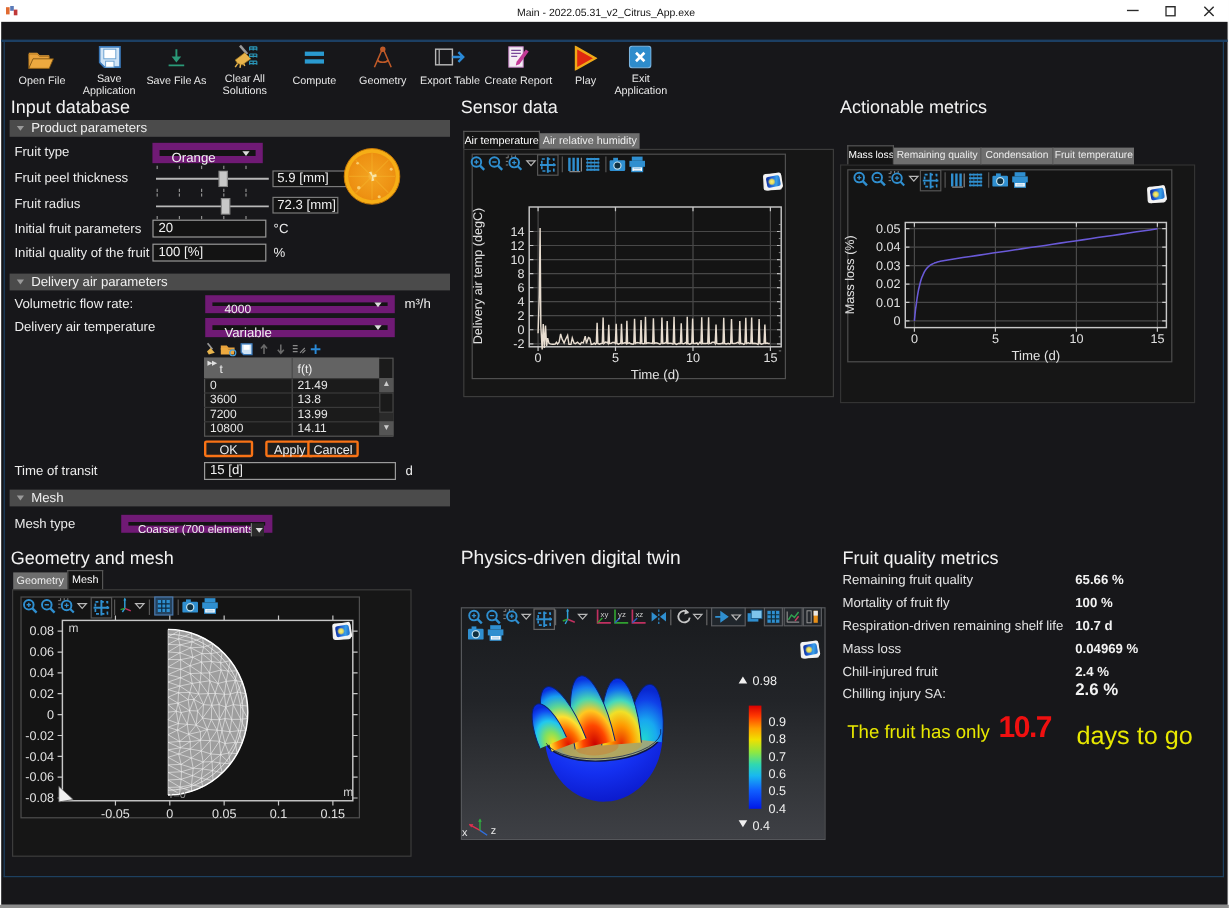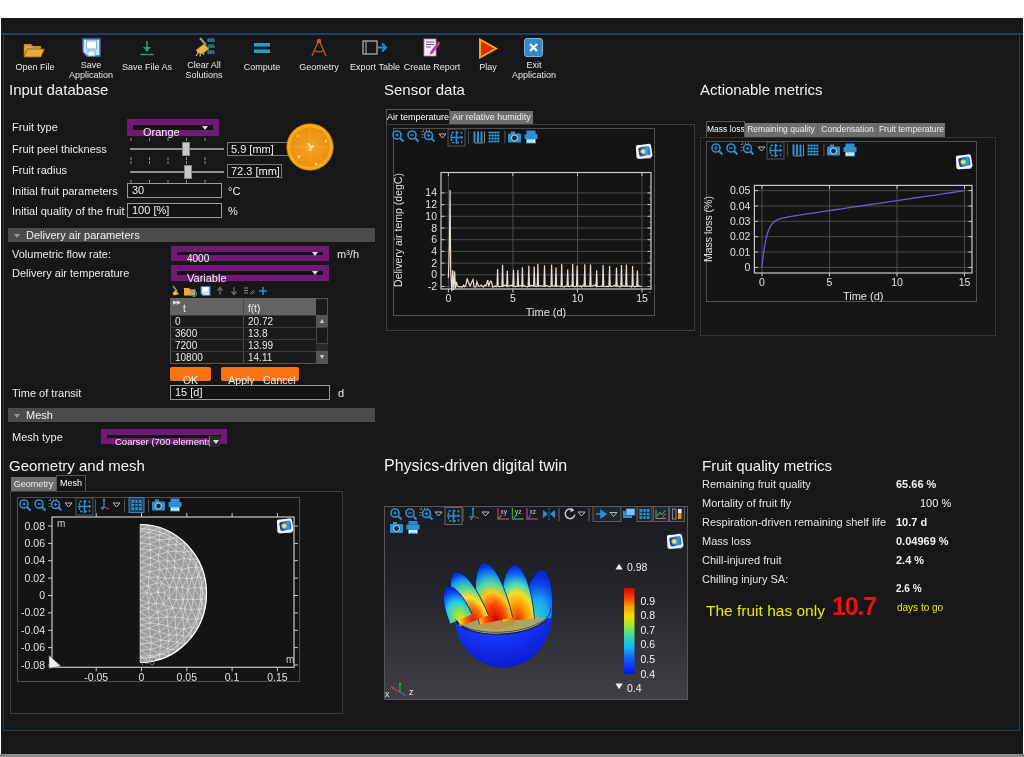--- a/index.html
+++ b/index.html
@@ -5,21 +5,21 @@
 #app{position:absolute;left:0;top:0;width:1024px;height:757px}
 .abs{position:absolute}
 .hdr{position:absolute;font-size:15px;font-weight:normal;color:#f2f2f2;white-space:nowrap}
 .secbar{position:absolute;left:8px;width:367px;height:14px;background:#4b4b4b;color:#f0f0f0;font-size:11px;line-height:14px;white-space:nowrap}
 .secbar .tri{display:inline-block;margin:0 6px 1px 6px;width:0;height:0;border-left:3.5px solid transparent;border-right:3.5px solid transparent;border-top:4px solid #999;vertical-align:middle}
 .lbl{position:absolute;font-size:11px;color:#ececec;white-space:nowrap}
 .inp{position:absolute;background:#131313;border:1px solid #9a9a9a;color:#f0f0f0;font-size:11px;padding-left:4px;white-space:nowrap}
 .combo{position:absolute;background:#131313;border:6px solid #701a75;color:#f0f0f0;font-size:11px;white-space:nowrap}
 .combo .ca{position:absolute;right:5px;top:50%;margin-top:-2px;width:0;height:0;border-left:3.5px solid transparent;border-right:3.5px solid transparent;border-top:4px solid #dcdcdc}
 .vbox{position:absolute;background:#131313;border:1px solid #7a7a7a;color:#f0f0f0;font-size:11px;white-space:nowrap}
-.btn{position:absolute;background:#1e1e1e;border:7px solid #f97316;border-radius:2px;color:#f0f0f0;font-size:11px;text-align:center}
+.btn{position:absolute;background:#1e1e1e;border:2px solid #f97316;border-radius:2px;color:#f0f0f0;font-size:11px;text-align:center}
 .tab{position:absolute;font-size:9px;overflow:hidden;text-align:center;white-space:nowrap}
 .tabon{background:#141414;border:1px solid #555;border-bottom:none;color:#fff;z-index:3}
 .taboff{background:#6e6e6e;color:#ededed;z-index:2}
 .panel{position:absolute;border:1px solid #3c3c3c;background:#161616}
 .gwidget{position:absolute;border:1px solid #4f4f4f;background:#141414}
 .tlab{position:absolute;width:120px;text-align:center}
 svg{display:block}
 svg text{font-family:"Liberation Sans",sans-serif}
 </style></head><body>
 <div id="app">
@@ -34,20 +34,37 @@
 <radialGradient id="lgyel" cx="50%" cy="50%" r="50%">
 <stop offset="0" stop-color="#f8f080"></stop>
           <stop offset="0.55" stop-color="#f0e050" stop-opacity="0.95"></stop>
           <stop offset="1" stop-color="#f0e050" stop-opacity="0"></stop>
         </radialGradient>
 </defs>
     </svg>
 
 <div class="abs" style="left:1px;top:18px;width:1022px;height:736px;background:#17171a"></div>
 
+<div class="abs" style="left:0;top:0;width:1024px;height:18px;background:#fff">
+ <svg class="abs" style="left:5px;top:5px" width="10" height="8">
+        <rect x="0" y="1" width="3" height="6" fill="#e06a30"></rect>
+        <rect x="3.5" y="0" width="3" height="4" fill="#5a7ab8"></rect>
+        <rect x="6.5" y="3" width="3" height="5" fill="#c03838"></rect>
+      </svg>
+ <div class="abs" style="width:100%;text-align:center;top:4.5px;font-size:8.7px;color:#111;transform:translateX(-7px)">Main - 2022.05.31_v2_Citrus_App.exe</div>
+ <svg class="abs" style="left:939px;top:8px" width="10" height="2">
+        <rect width="10" height="1.3" fill="#2b2b2b"></rect>
+      </svg>
+ <svg class="abs" style="left:971px;top:4.5px" width="9" height="9">
+        <rect x="0.6" y="0.6" width="7.6" height="7.6" fill="none" stroke="#2b2b2b" stroke-width="1.2"></rect>
+      </svg>
+ <svg class="abs" style="left:1003px;top:4.5px" width="9" height="9">
+        <path d="M0.6 0.6L8.4 8.4M8.4 0.6L0.6 8.4" stroke="#2b2b2b" stroke-width="1.2"></path>
+      </svg>
+</div>
 
 
 <div class="abs" style="left:1px;top:33px;width:1022px;height:1.5px;background:#1c3f63"></div>
 
 <div class="abs" style="left:3px;top:35px;width:1017px;height:696px;border:1px solid #1d4060;border-top:none"></div>
 
 <div class="abs" style="left:0;top:754px;width:1024px;height:3px;background:#8c8c8c"></div>
 <svg class="abs" style="left:23px;top:41px" width="24" height="17">
 <path d="M1 3 h7 l2 2 h8 v3 h-17 z" fill="#e8a23c"></path>
 <path d="M1 16 L1 4 h7 l2 2 h8 l-0.5 10 z" fill="#e8a23c" stroke="#a06a18" stroke-width="0.6"></path>
@@ -107,20 +124,21 @@
 <svg class="abs" style="left:478px;top:38px" width="20" height="21">
 <path d="M2 1.5 L18 10.5 L2 19.5 z" fill="#e02810" stroke="#f0a818" stroke-width="2"></path>
     </svg>
 <div class="abs tlab" style="left:428px;top:62px;font-size:9px;color:#e8e8e8">Play</div>
 <svg class="abs" style="left:524px;top:38px" width="19" height="19">
 <rect x="0.5" y="0.5" width="18" height="18" rx="2.5" fill="#2e8ccc" stroke="#7ab4e0" stroke-width="1"></rect>
 <path d="M6 6 L13 13 M13 6 L6 13" stroke="#fff" stroke-width="2.2"></path>
     </svg>
 <div class="abs tlab" style="left:474px;top:60px;font-size:9px;color:#e8e8e8">Exit<br>Application</div>
 <div class="hdr" style="left:9px;top:81px">Input database</div>
+<div class="secbar" style="top:100px"><span class="tri"></span>Product parameters</div>
 <div class="lbl" style="left:12px;top:121px">Fruit type</div>
 <div class="combo" style="left:127px;top:119px;width:92px;height:17px;line-height:15px"><span style="padding-left:10px">Orange</span><span class="ca"></span></div>
 <div class="lbl" style="left:12px;top:143px">Fruit peel thickness</div>
 <svg class="abs" style="left:0px;top:138px" width="340" height="3">
       <path d="M131 0 V3" stroke="#8f8f8f" stroke-width="1"></path>
       <path d="M149.5 0 V3" stroke="#8f8f8f" stroke-width="1"></path>
       <path d="M168 0 V3" stroke="#8f8f8f" stroke-width="1"></path>
       <path d="M186.5 0 V3" stroke="#8f8f8f" stroke-width="1"></path>
       <path d="M205 0 V3" stroke="#8f8f8f" stroke-width="1"></path>
     </svg>
@@ -172,21 +190,21 @@
       </g>
 <g fill="#fbd880" opacity="0.85">
 <circle cx="13" cy="33.5" r="1.5"></circle>
         <circle cx="30" cy="41" r="1.3"></circle>
         <circle cx="40" cy="18" r="1.2"></circle>
         <circle cx="12" cy="13" r="1.1"></circle>
       </g>
 <path d="M24 24 l-2.5 -3.5 l2 -0.5 l1 3 l3 -1 l0.5 2 l-3 1 l1 2.5 l-2.5 0.5 z" fill="#f8e8b0" opacity="0.95"></path>
 </svg>
 <div class="lbl" style="left:12px;top:185px">Initial fruit parameters</div>
-<div class="inp" style="left:127px;top:183px;width:95px;height:15px;line-height:13px">30</div>
+<div class="inp" style="left:127px;top:183px;width:95px;height:15px;line-height:13px">20</div>
 <div class="lbl" style="left:228px;top:185px">°C</div>
 <div class="lbl" style="left:12px;top:205px">Initial quality of the fruit</div>
 <div class="inp" style="left:127px;top:203px;width:95px;height:15px;line-height:13px">100 [%]</div>
 <div class="lbl" style="left:228px;top:205px">%</div>
 <div class="secbar" style="top:228px"><span class="tri"></span>Delivery air parameters</div>
 <div class="lbl" style="left:12px;top:248px">Volumetric flow rate:</div>
 <div class="combo" style="left:171px;top:246px;width:158px;height:15px;line-height:13px;font-size:10px"><span style="padding-left:10px">4000</span><span class="ca"></span></div>
 <div class="lbl" style="left:337px;top:248px">m³/h</div>
 <div class="lbl" style="left:12px;top:267px">Delivery air temperature</div>
 <div class="combo" style="left:171px;top:265px;width:158px;height:16px;line-height:14px"><span style="padding-left:10px">Variable</span><span class="ca"></span></div>
@@ -209,21 +227,21 @@
 </g>
     </svg>
 <div class="abs" style="left:170px;top:298px;width:158px;height:66px;background:#1b1b1b;border:1px solid #555"></div>
 <div class="abs" style="left:170px;top:298px;width:146px;height:17px;background:#636363"></div>
 <div class="abs" style="left:173px;top:299px;color:#e0e0e0;font-size:5.5px;letter-spacing:-0.5px">▶▶</div>
 <div class="abs" style="left:183px;top:303px;color:#f0f0f0;font-size:10px">t</div>
 <div class="abs" style="left:248px;top:303px;color:#f0f0f0;font-size:10px">f(t)</div>
 <div class="abs" style="left:243px;top:298px;width:1px;height:66px;background:#4a4a4a"></div>
 <div class="abs" style="left:170px;top:315px;width:146px;height:12px;border-top:1px solid #3a3a3a"></div>
 <div class="abs" style="left:175px;top:316px;color:#e8e8e8;font-size:10px">0</div>
-<div class="abs" style="left:248px;top:316px;color:#e8e8e8;font-size:10px">20.72</div>
+<div class="abs" style="left:248px;top:316px;color:#e8e8e8;font-size:10px">21.49</div>
 <div class="abs" style="left:170px;top:327px;width:146px;height:12px;border-top:1px solid #3a3a3a"></div>
 <div class="abs" style="left:175px;top:328px;color:#e8e8e8;font-size:10px">3600</div>
 <div class="abs" style="left:248px;top:328px;color:#e8e8e8;font-size:10px">13.8</div>
 <div class="abs" style="left:170px;top:339px;width:146px;height:12px;border-top:1px solid #3a3a3a"></div>
 <div class="abs" style="left:175px;top:340px;color:#e8e8e8;font-size:10px">7200</div>
 <div class="abs" style="left:248px;top:340px;color:#e8e8e8;font-size:10px">13.99</div>
 <div class="abs" style="left:170px;top:351px;width:146px;height:12px;border-top:1px solid #3a3a3a"></div>
 <div class="abs" style="left:175px;top:352px;color:#e8e8e8;font-size:10px">10800</div>
 <div class="abs" style="left:248px;top:352px;color:#e8e8e8;font-size:10px">14.11</div>
 <div class="abs" style="left:316px;top:315px;width:12px;height:48px;background:#2a2a2a"></div>
@@ -755,26 +773,26 @@
         <path d="M16 176 l-1.6 2.8 h3.2z" fill="#30b040"></path>
         <path d="M16 186 L22 190" stroke="#3070e0" stroke-width="1.1"></path>
         <text x="1" y="191" font-size="9" fill="#e8e8e8">x</text>
         <text x="25" y="189" font-size="9" fill="#e8e8e8">z</text>
       </g>
     </svg>
 <div class="hdr" style="left:702px;top:457px">Fruit quality metrics</div>
 <div class="abs" style="left:702px;top:478px;font-size:11px;color:#e4e4e4;white-space:nowrap">Remaining fruit quality</div>
 <div class="abs" style="left:896px;top:478px;font-size:11px;font-weight:bold;color:#f2f2f2;white-space:nowrap">65.66 %</div>
 <div class="abs" style="left:702px;top:497px;font-size:11px;color:#e4e4e4;white-space:nowrap">Mortality of fruit fly</div>
-<div class="abs" style="left:920px;top:497px;font-size:11px;font-weight:normal;color:#f2f2f2;white-space:nowrap">100 %</div>
+<div class="abs" style="left:896px;top:497px;font-size:11px;font-weight:bold;color:#f2f2f2;white-space:nowrap">100 %</div>
 <div class="abs" style="left:702px;top:516px;font-size:11px;color:#e4e4e4;white-space:nowrap">Respiration-driven remaining shelf life</div>
 <div class="abs" style="left:896px;top:516px;font-size:11px;font-weight:bold;color:#f2f2f2;white-space:nowrap">10.7 d</div>
 <div class="abs" style="left:702px;top:535px;font-size:11px;color:#e4e4e4;white-space:nowrap">Mass loss</div>
 <div class="abs" style="left:896px;top:535px;font-size:11px;font-weight:bold;color:#f2f2f2;white-space:nowrap">0.04969 %</div>
 <div class="abs" style="left:702px;top:554px;font-size:11px;color:#e4e4e4;white-space:nowrap">Chill-injured fruit</div>
 <div class="abs" style="left:896px;top:554px;font-size:11px;font-weight:bold;color:#f2f2f2;white-space:nowrap">2.4 %</div>
 <div class="abs" style="left:702px;top:573px;font-size:11px;color:#e4e4e4;white-space:nowrap">Chilling injury SA:</div>
-<div class="abs" style="left:896px;top:583px;font-size:10px;font-weight:bold;color:#f2f2f2;white-space:nowrap">2.6 %</div>
+<div class="abs" style="left:896px;top:566px;font-size:14px;font-weight:bold;color:#f2f2f2;white-space:nowrap">2.6 %</div>
 <div class="abs" style="left:706px;top:602px;font-size:15.5px;color:#e8e800;white-space:nowrap">The fruit has only</div>
 <div class="abs" style="left:832px;top:592px;font-size:25px;font-weight:bold;letter-spacing:-1.2px;color:#f01010;white-space:nowrap">10.7</div>
-<div class="abs" style="left:897px;top:602px;font-size:10px;color:#e8e800;white-space:nowrap">days to go</div>
+<div class="abs" style="left:897px;top:602px;font-size:21px;color:#e8e800;white-space:nowrap">days to go</div>
 
 </div>
 
 </body></html>

